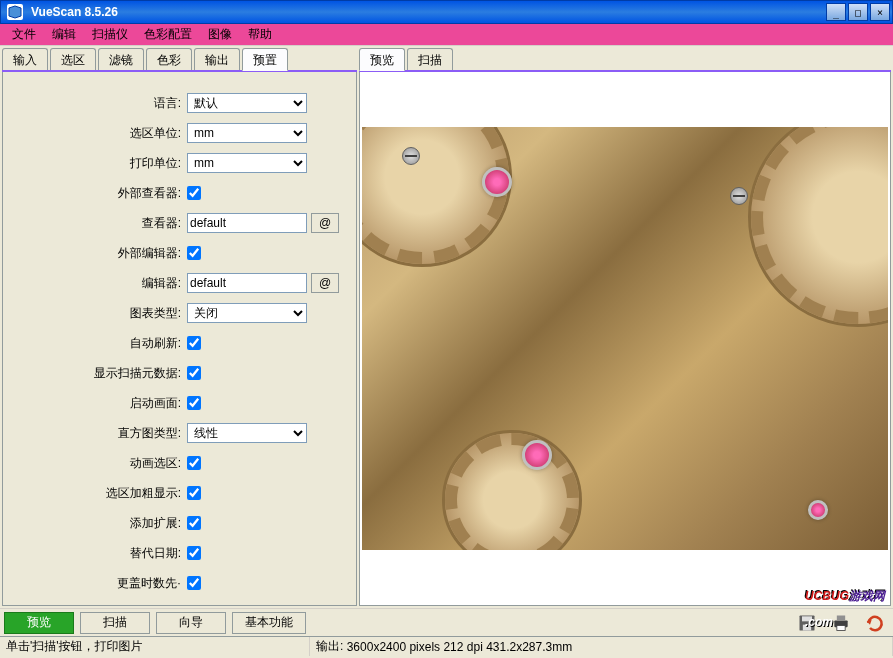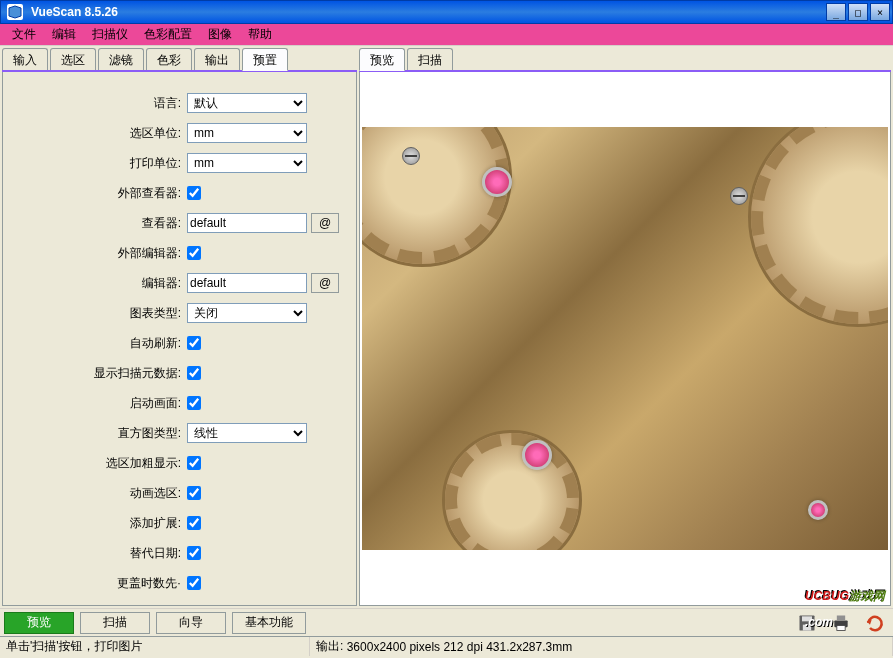--- a/index.html
+++ b/index.html
@@ -58,21 +58,21 @@
 
 
 .bottombar { height: 28px; display: flex; align-items: center; padding: 2px 4px; gap: 6px; border-top: 1px solid #d4d0c8; }
 .btn { height: 22px; padding: 0 12px; border: 1px solid #919b9c; background: #ece9d8; cursor: pointer; min-width: 70px; }
 .btn.primary { background: #28a428; color: #fff; border-color: #1a7a1a; }
 .bottombar .spacer { flex: 1; }
 .toolicon { width: 24px; height: 24px; display: inline-flex; align-items: center; justify-content: center; cursor: pointer; margin: 0 2px; }
 .toolicon svg { width: 20px; height: 20px; }
 
 .watermark { position: absolute; right: 8px; bottom: 26px; font-size: 22px; font-weight: bold; font-style: italic; color: #d01818; text-shadow: 1px 1px 0 #fff, -1px -1px 0 #000; pointer-events: none; }
-.watermark .blk { color: #4d7c0f; }
+.watermark .blk { color: #4c1d95; }
 
 
 .statusbar { height: 20px; background: #ece9d8; border-top: 1px solid #919b9c; display: flex; align-items: center; font-size: 12px; }
 .statusbar .cell { padding: 0 6px; border-right: 1px solid #d4d0c8; height: 100%; display: flex; align-items: center; }
 .statusbar .cell.c1 { width: 310px; }
 .statusbar .cell.c2 { width: 285px; }
 .statusbar .cell.c3 { flex: 1; }
 </style>
 </head>
 <body>
@@ -158,25 +158,25 @@
         </div>
         <div class="row">
           <span class="lbl">启动画面:</span>
           <input type="checkbox" checked="" style="">
         </div>
         <div class="row">
           <span class="lbl">直方图类型:</span>
           <select><option>线性</option></select>
         </div>
         <div class="row">
+          <span class="lbl">动画选区:</span>
+          <input type="checkbox" checked="" style="">
+        </div>
+        <div class="row">
           <span class="lbl">选区加粗显示:</span>
-          <input type="checkbox" checked="" style="">
-        </div>
-        <div class="row">
-          <span class="lbl">动画选区:</span>
           <input type="checkbox" checked="" style="">
         </div>
         <div class="row">
           <span class="lbl">添加扩展:</span>
           <input type="checkbox" checked="" style="">
         </div>
         <div class="row">
           <span class="lbl">替代日期:</span>
           <input type="checkbox" checked="" style="">
         </div>

